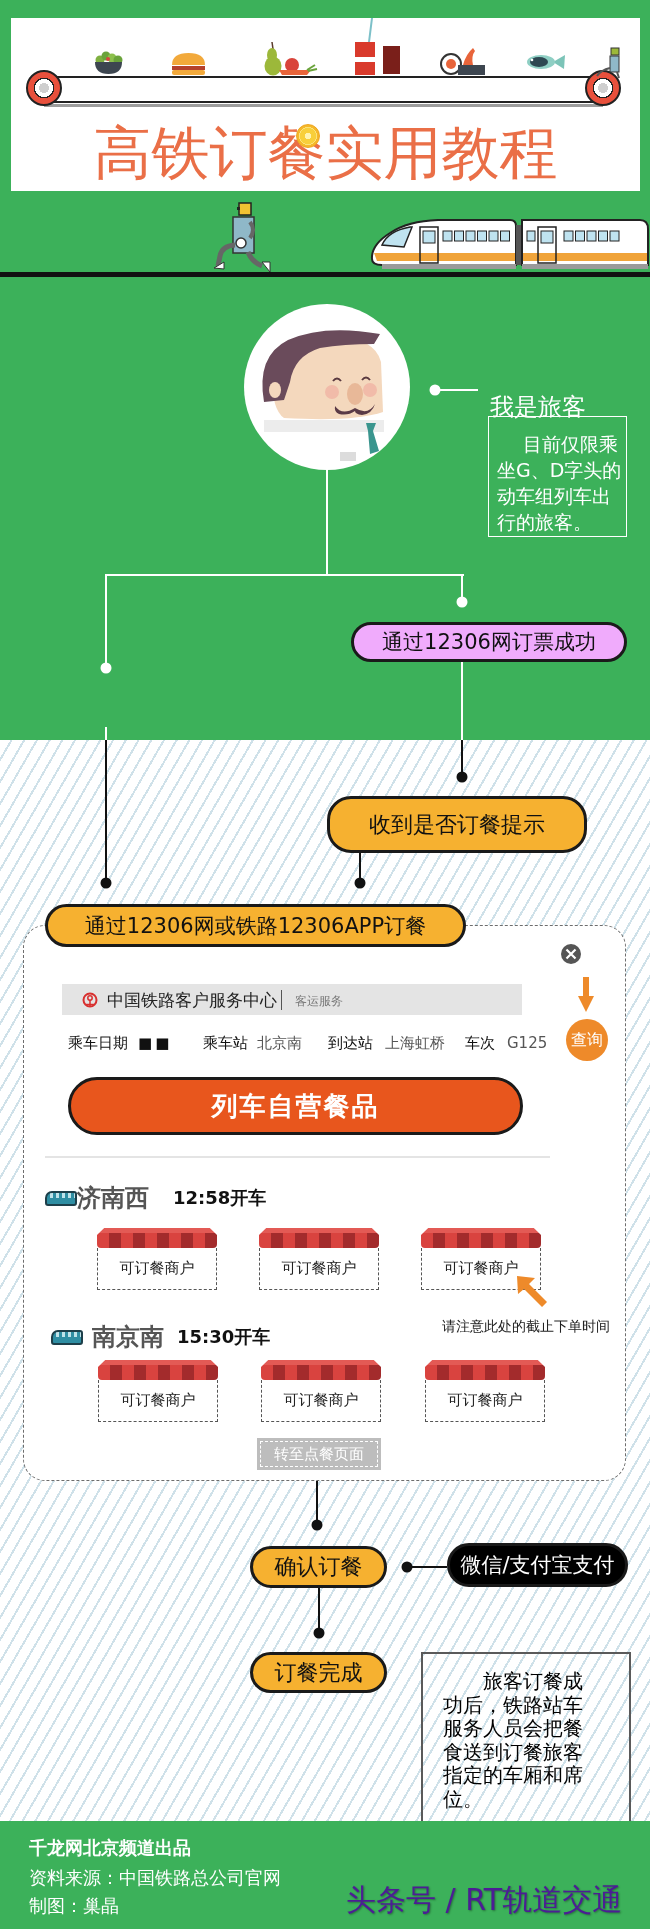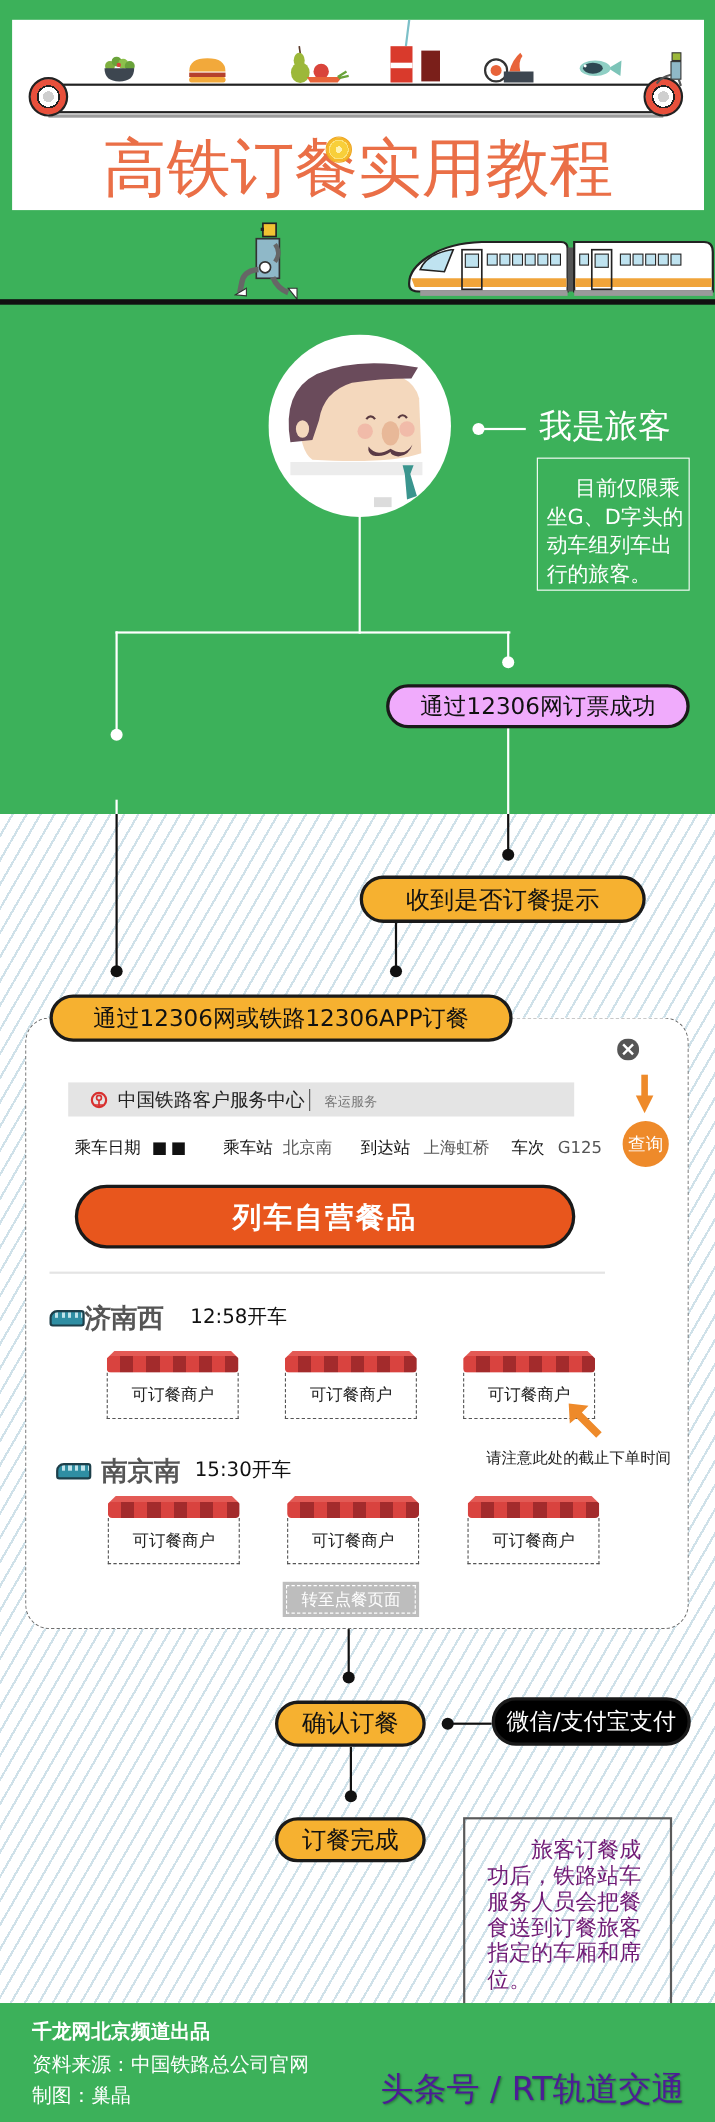--- a/index.html
+++ b/index.html
@@ -14,21 +14,21 @@
 .roller{width:36px;height:36px;border-radius:50%;border:2px solid #222;background:radial-gradient(circle,#cfcfcf 0 5px,#fff 5px 9px,#222 9px 10.5px,#e8503c 10.5px)}
 .title{left:11px;top:120px;width:629px;text-align:center;font-size:58px;line-height:66px;color:#ea6f47;letter-spacing:0}
 .lemon{left:296px;top:124px;width:24px;height:24px;border-radius:50%;background:radial-gradient(circle,#fff3b0 0 3px,#f8cf3a 3px 8px,#fbe27a 8px 9px,#f5b82a 9px);border:1.5px solid #eea51f}
 .rail{left:0;top:272px;width:650px;height:5px;background:#111}
 .wline{background:#fff}
 .bline{background:#111}
 .dot{width:11px;height:11px;border-radius:50%;transform:translate(-50%,-50%)}
 .dot.w{background:#fff}
 .dot.b{background:#111}
 .avatar{left:244px;top:304px;width:166px;height:166px}
-.trav-label{left:490px;top:373px;font-size:30px;line-height:30px;color:#fff}
+.trav-label{left:490px;top:392px;font-size:24px;line-height:30px;color:#fff}
 .trav-note{left:488px;top:416px;width:139px;height:121px;border:1.5px solid #fff;padding:14px 0 0 8px;color:#fff;font-size:19px;line-height:26px}
 .trav-note span{display:block;white-space:nowrap}
 .trav-note span.first{padding-left:26px}
 .pill{position:absolute;border:3px solid #1a1a1a;border-radius:24px;display:flex;align-items:center;justify-content:center;font-size:21px;color:#111;white-space:nowrap;z-index:5}
 .pill.white{background:#f0abfc}
 .pill.orange{background:#f6b130}
 .pill.blue{background:#000000;color:#fff}
 .panel{left:23px;top:925px;width:603px;height:556px;border:1.5px dashed #6d6d6d;border-radius:22px;background:#fff;z-index:2}
 .graybar{left:62px;top:984px;width:460px;height:31px;background:#e4e4e4;z-index:3}
 .site-title{left:107px;top:989px;font-size:17px;line-height:22px;color:#222;z-index:4}
@@ -38,29 +38,29 @@
 .q-shaft{left:583px;top:977px;width:6px;height:21px;background:#ee8a2a;z-index:4}
 .q-head{left:578px;top:996px;width:0;height:0;border-left:8px solid transparent;border-right:8px solid transparent;border-top:16px solid #ee8a2a;z-index:4}
 .query{left:566px;top:1019px;width:42px;height:42px;border-radius:50%;background:#ee8a2a;color:#fff;font-size:16px;display:flex;align-items:center;justify-content:center;z-index:4;cursor:pointer}
 .row-t{font-size:15px;line-height:20px;top:1033px;z-index:4;white-space:nowrap}
 .row-t.lbl{color:#111}
 .row-t.val{color:#555}
 .mainbtn{left:68px;top:1077px;width:455px;height:58px;border:3px solid #1a1a1a;border-radius:29px;background:#e8561d;color:#fff;font-size:26px;font-weight:bold;letter-spacing:2px;display:flex;align-items:center;justify-content:center;z-index:4;cursor:pointer}
 .divider{left:45px;top:1156px;width:505px;height:2px;background:#e4e4e4;z-index:4}
 .tr-ico{width:32px;height:15px;border:2px solid #1d3f4a;border-radius:7px 3px 3px 3px;background:repeating-linear-gradient(90deg,#2f8ea3 0 3px,#bfe3ea 3px 6px) top/100% 5px no-repeat,#2f8ea3;z-index:4}
 .station{font-size:24px;line-height:28px;font-weight:bold;color:#555;z-index:4;white-space:nowrap}
-.depart{font-size:18px;line-height:22px;font-weight:normal;color:#111;z-index:4;white-space:nowrap}
+.depart{font-size:18px;line-height:22px;font-weight:bold;color:#111;z-index:4;white-space:nowrap}
 .shop{position:absolute;width:120px;height:62px;z-index:4;cursor:pointer}
 .awning{height:20px;background:linear-gradient(#e35a55 0 5px,transparent 5px),repeating-linear-gradient(90deg,#d9433f 0 12px,#a32b2c 12px 24px);clip-path:polygon(6% 0,94% 0,100% 35%,100% 100%,0 100%,0 35%);border-radius:0 0 4px 4px}
 .shop-box{height:42px;border:1px dashed #555;border-top:none;display:flex;align-items:center;justify-content:center;font-size:15px;color:#222}
 .hint{left:442px;top:1317px;font-size:14px;line-height:18px;color:#222;z-index:4;white-space:nowrap}
 .pointer{left:513px;top:1272px;width:38px;height:38px;z-index:4}
 .gotobtn{left:257px;top:1438px;width:124px;height:32px;background:#bdbdbd;padding:3px;z-index:4;cursor:pointer}
 .gotobtn span{display:flex;width:100%;height:100%;border:1px dashed #fff;color:#fff;font-size:15px;align-items:center;justify-content:center}
-.deliv{left:421px;top:1652px;width:190px;height:180px;border:2px solid #5a5a5a;padding:16px 0 0 20px;font-size:20px;line-height:23.5px;color:#701a75;z-index:6}
+.deliv{left:421px;top:1652px;width:210px;height:180px;border:2px solid #5a5a5a;padding:16px 0 0 20px;font-size:20px;line-height:23.5px;color:#000000;z-index:6}
 .deliv span{display:block;white-space:nowrap}
 .deliv span.first{padding-left:40px}
 .f-prod{left:29px;top:1836px;font-size:18px;line-height:24px;font-weight:bold;color:#fff;z-index:21}
 .f-src{left:29px;top:1866px;font-size:18px;line-height:24px;color:#fff;z-index:21}
 .f-des{left:29px;top:1894px;font-size:18px;line-height:24px;color:#fff;z-index:21}
 .f-wm{left:346px;top:1881px;font-size:30px;line-height:38px;color:#4c1d95;text-shadow:1px 1px 2px rgba(0,0,0,.35);z-index:21;white-space:nowrap}
 </style>
 </head>
 <body>
 
@@ -215,21 +215,21 @@
   <div class="a bline" style="left:359px;top:839px;width:2px;height:44px"></div>
   <div class="a dot b" style="left:360px;top:883px"></div>
   <div class="a bline" style="left:316px;top:1481px;width:2px;height:44px"></div>
   <div class="a dot b" style="left:317px;top:1525px"></div>
   <div class="a bline" style="left:318px;top:1588px;width:2px;height:45px"></div>
   <div class="a dot b" style="left:319px;top:1633px"></div>
   <div class="a bline" style="left:407px;top:1566px;width:40px;height:2px"></div>
   <div class="a dot b" style="left:407px;top:1567px"></div>
 
   <div class="pill white" style="left:351px;top:622px;width:276px;height:40px">通过12306网订票成功</div>
-  <div class="pill orange" style="left:327px;top:796px;width:260px;height:43px;font-size:22px">收到是否订餐提示</div>
+  <div class="pill orange" style="left:327px;top:796px;width:260px;height:57px;font-size:22px">收到是否订餐提示</div>
   <div class="pill orange" style="left:45px;top:904px;width:421px;height:43px">通过12306网或铁路12306APP订餐</div>
 
   <div class="a panel"></div>
   <svg class="a close" viewBox="0 0 20 20">
     <circle cx="10" cy="10" r="10" fill="#555"></circle>
     <path d="M5.5 5.5 L14.5 14.5 M14.5 5.5 L5.5 14.5" stroke="#fff" stroke-width="2.2"></path>
   </svg>
   <div class="a graybar"></div>
   <svg class="a" style="left:82px;top:992px;z-index:4" width="16" height="16" viewBox="0 0 16 16">
     <circle cx="8" cy="8" r="6.5" fill="none" stroke="#d8302f" stroke-width="2"></circle>

